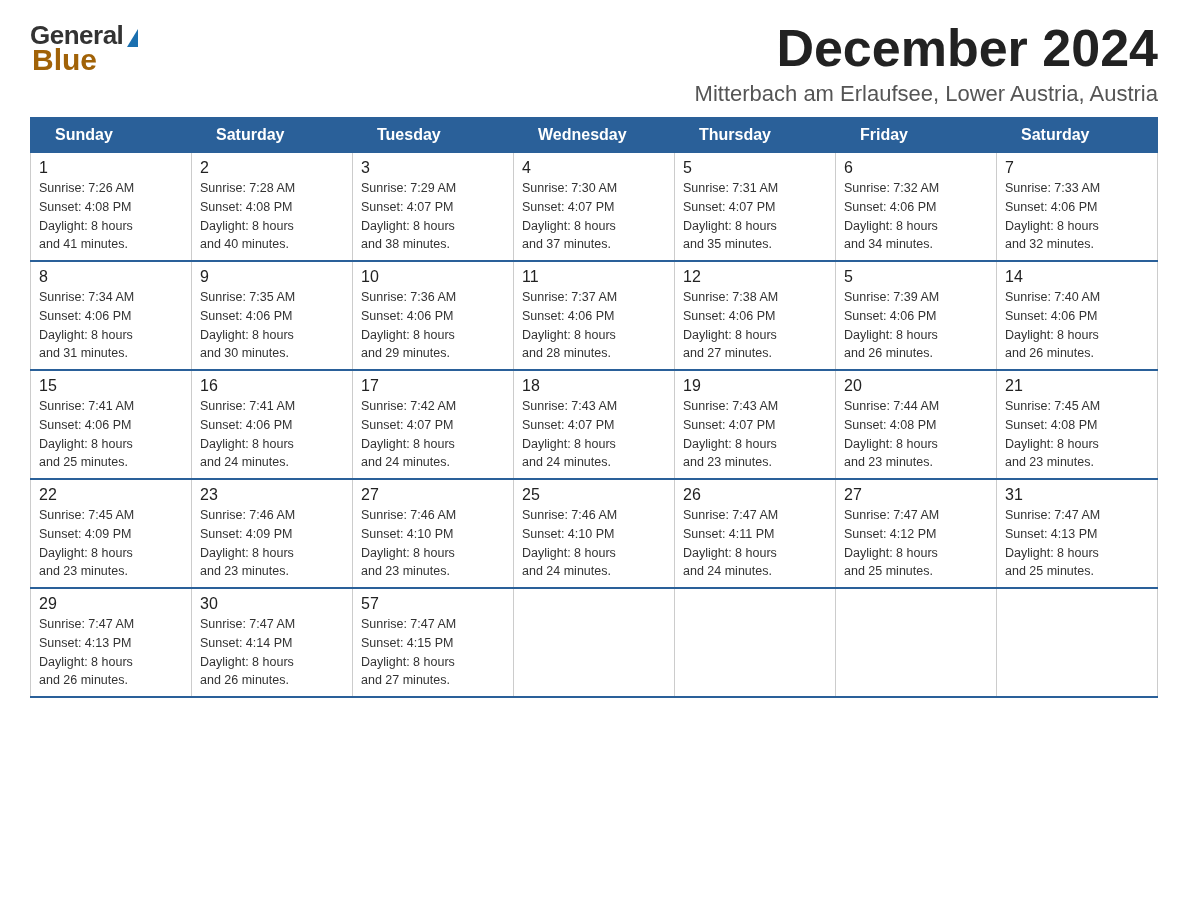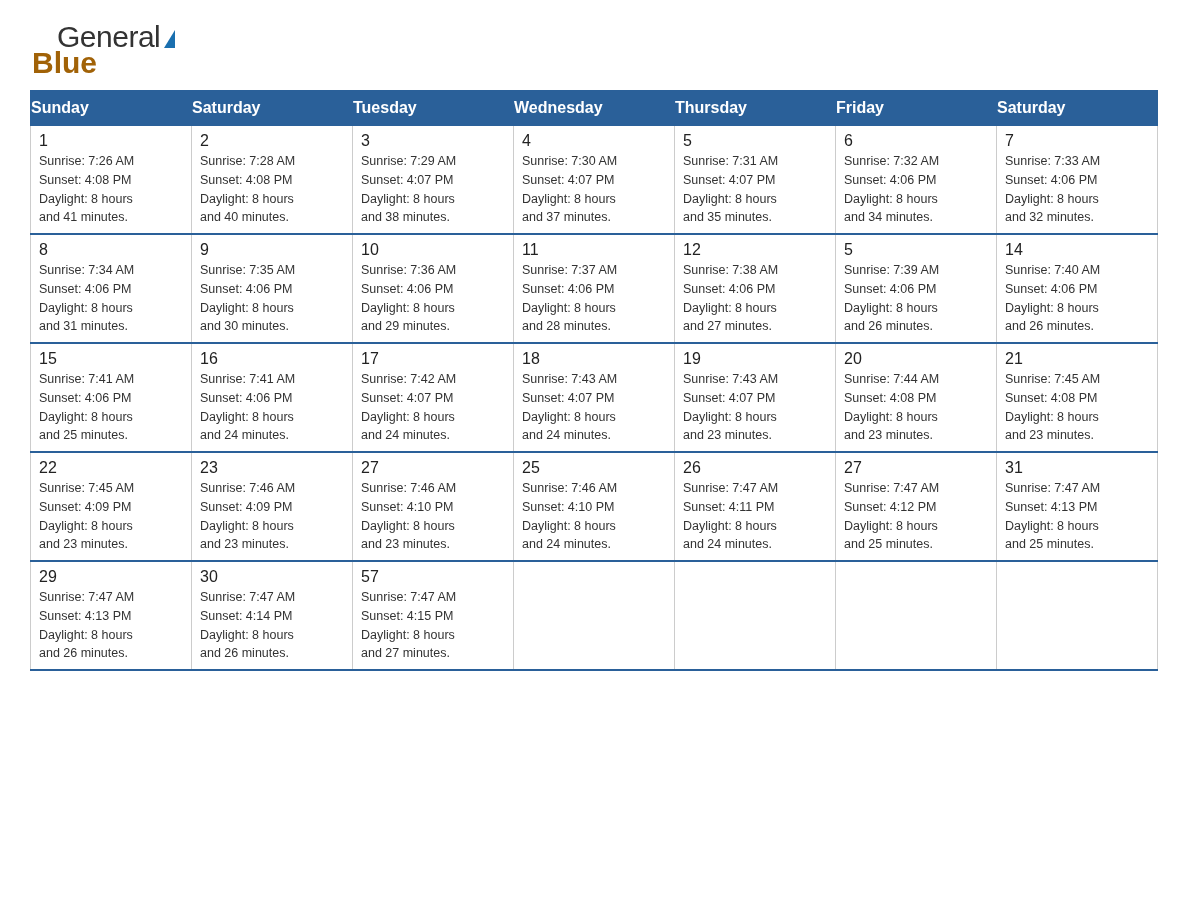--- a/index.html
+++ b/index.html
@@ -38,21 +38,21 @@
     .calendar {
       width: 100%;
       border-collapse: collapse;
       margin-top: 10px;
     }
     .calendar thead th {
       background-color: #2a6099;
       color: #fff;
       font-size: 16px;
       font-weight: bold;
-      padding: 8px 0;
+      padding: 8px 24px;
       text-align: left;
       border: 1px solid #2a6099;
     }
     .calendar tbody td {
       border: 1px solid #ccc;
       vertical-align: top;
       padding: 6px 8px;
       font-size: 13px;
       color: #333;
       width: calc(100% / 7);
@@ -79,26 +79,28 @@
       display: flex;
       align-items: center;
     }
   </style>
 </head>
 <body>
 
 <div class="header-area">
   <div class="logo">
     <div class="logo-general-row">
-      <span style="font-size:30px;font-weight:normal;color:#333;letter-spacing:-0.5px;margin-left:27px;">General</span>
+      <span style="font-size:26px;font-weight:bold;color:#333;letter-spacing:-0.5px;">General</span>
       <span style="display:inline-block;width:0;height:0;border-left:11px solid transparent;border-right:0px solid transparent;border-bottom:18px solid #1a6faf;margin-left:4px;position:relative;top:2px;"></span>
     </div>
     <span style="font-size:30px;font-weight:bold;color:#a16207;margin-top:-8px;margin-left:2px;">Blue</span>
   </div>
   <div class="title-area">
+    <div class="month-title">December 2024</div>
+    <div class="location-title">Mitterbach am Erlaufsee, Lower Austria, Austria</div>
   </div>
 </div>
 
 <table class="calendar">
   <thead>
     <tr>
     <th>Sunday</th>
         <th>Saturday</th>
         <th>Tuesday</th>
         <th>Wednesday</th>

